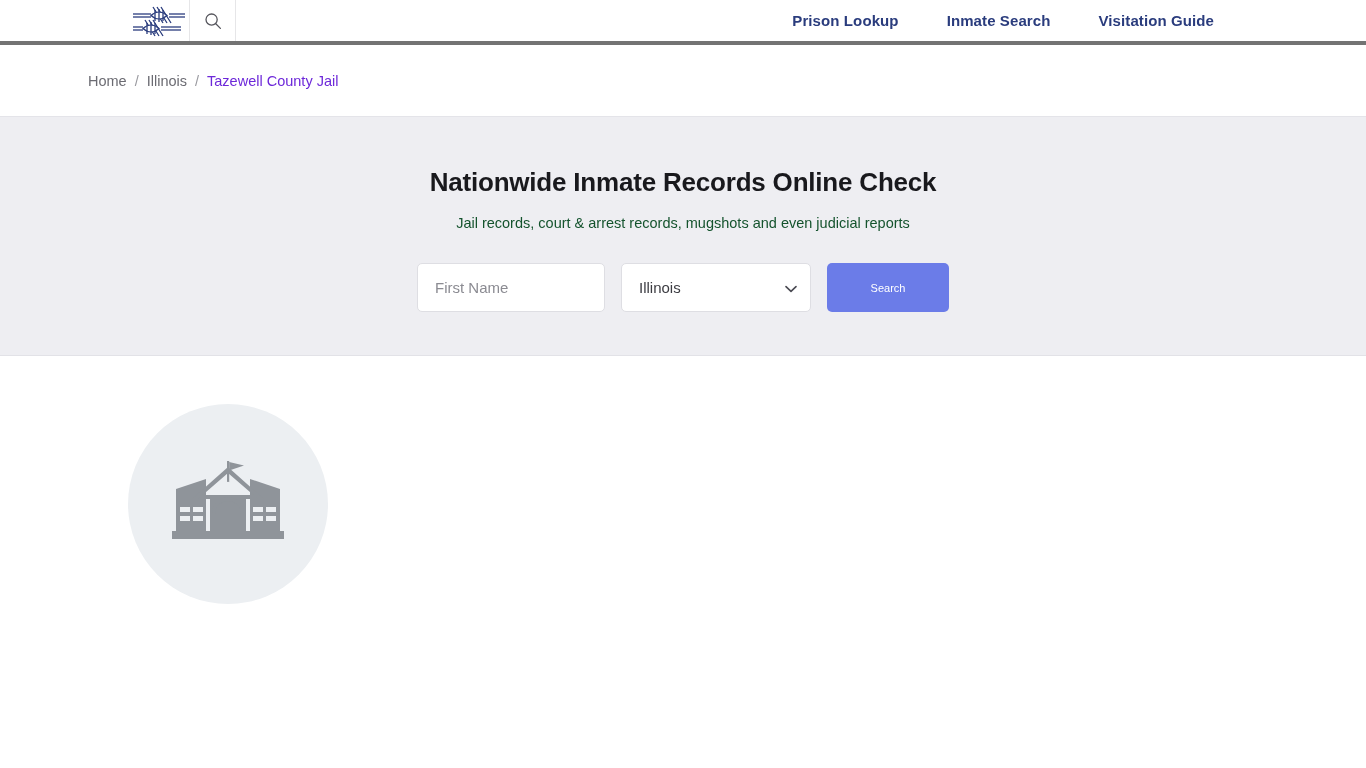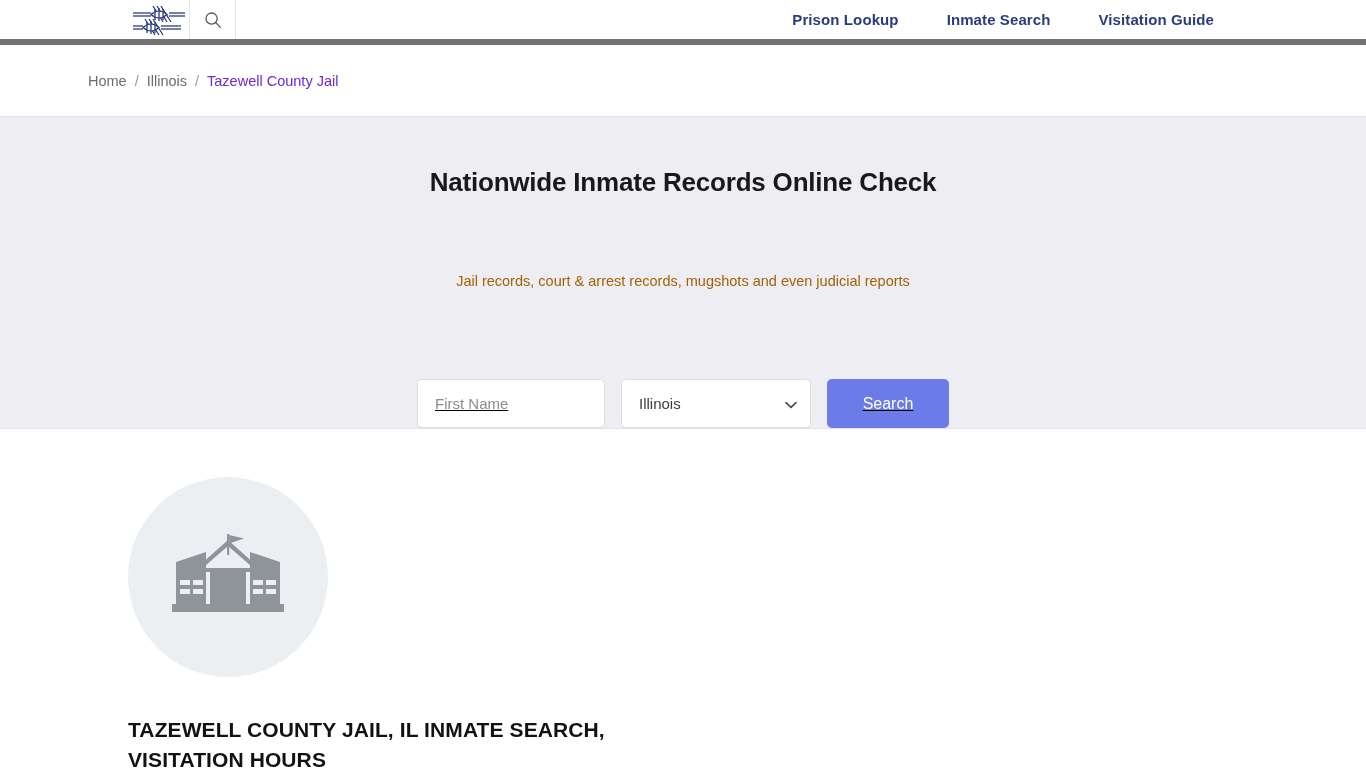--- a/index.html
+++ b/index.html
@@ -9,21 +9,21 @@
     overflow: hidden;
     background: #ffffff;
     font-family: "Liberation Sans", sans-serif;
     -webkit-font-smoothing: antialiased;
   }
 
   
   .site-header {
     height: 45px;
     background: #ffffff;
-    border-bottom: 6px solid #737373;
+    border-bottom: 4px solid #737373;
     display: flex;
     align-items: stretch;
     position: relative;
   }
   .header-left {
     display: flex;
     align-items: stretch;
     margin-left: 128px;
   }
   .logo-box {
@@ -78,44 +78,42 @@
   }
   .crumb { color: #6b6b72; text-decoration: none; cursor: pointer; }
   .crumb-sep { margin: 0 8px; color: #9a9aa0; }
   .crumb-current { color: #6d28d9; }
 
   
   .hero {
     background: #eeeef2;
     border-top: 1px solid #e4e4e9;
     border-bottom: 1px solid #e2e2e7;
-    height: 313px;
+    height: 240px;
     display: flex;
     flex-direction: column;
     align-items: center;
     padding-top: 50px;
-    justify-content: space-between;
   }
   .hero-title {
     font-size: 26px;
     font-weight: bold;
     color: #19191d;
     letter-spacing: -0.2px;
   }
   .hero-sub {
     margin-top: 17px;
     font-size: 14.5px;
-    color: #a16207;
+    color: #14532d;
   }
   .search-form {
     margin-top: 32px;
     display: flex;
     align-items: center;
     gap: 16px;
-    text-decoration: underline;
   }
   .field {
     width: 188px;
     height: 49px;
     background: #ffffff;
     border: 1px solid #dedee3;
     border-radius: 5px;
     padding: 0 17px;
     font-size: 15px;
     font-family: "Liberation Sans", sans-serif;
@@ -146,21 +144,21 @@
     transform: translateY(-50%);
     pointer-events: none;
   }
   .search-btn {
     width: 122px;
     height: 49px;
     background: #6b7ce8;
     border: none;
     border-radius: 5px;
     color: #ffffff;
-    font-size: 16px;
+    font-size: 11px;
     font-family: "Liberation Sans", sans-serif;
     cursor: pointer;
   }
 
   
   .content {
     padding-left: 128px;
     padding-top: 48px;
     position: relative;
   }
@@ -310,15 +308,14 @@
         <rect x="85" y="60" width="10" height="5" fill="#eceff2"></rect>
         <rect x="98" y="60" width="10" height="5" fill="#eceff2"></rect>
         <rect x="85" y="69" width="10" height="5" fill="#eceff2"></rect>
         <rect x="98" y="69" width="10" height="5" fill="#eceff2"></rect>
 
         <rect x="4" y="84" width="112" height="8"></rect>
       </svg>
     </span>
   </div>
 
-  <h2 class="page-title">TAZEWELL COUNTY JAIL, IL INMATE SEARCH, VISITATION HOURS</h2>
 
 </main>
 
 </body></html>

